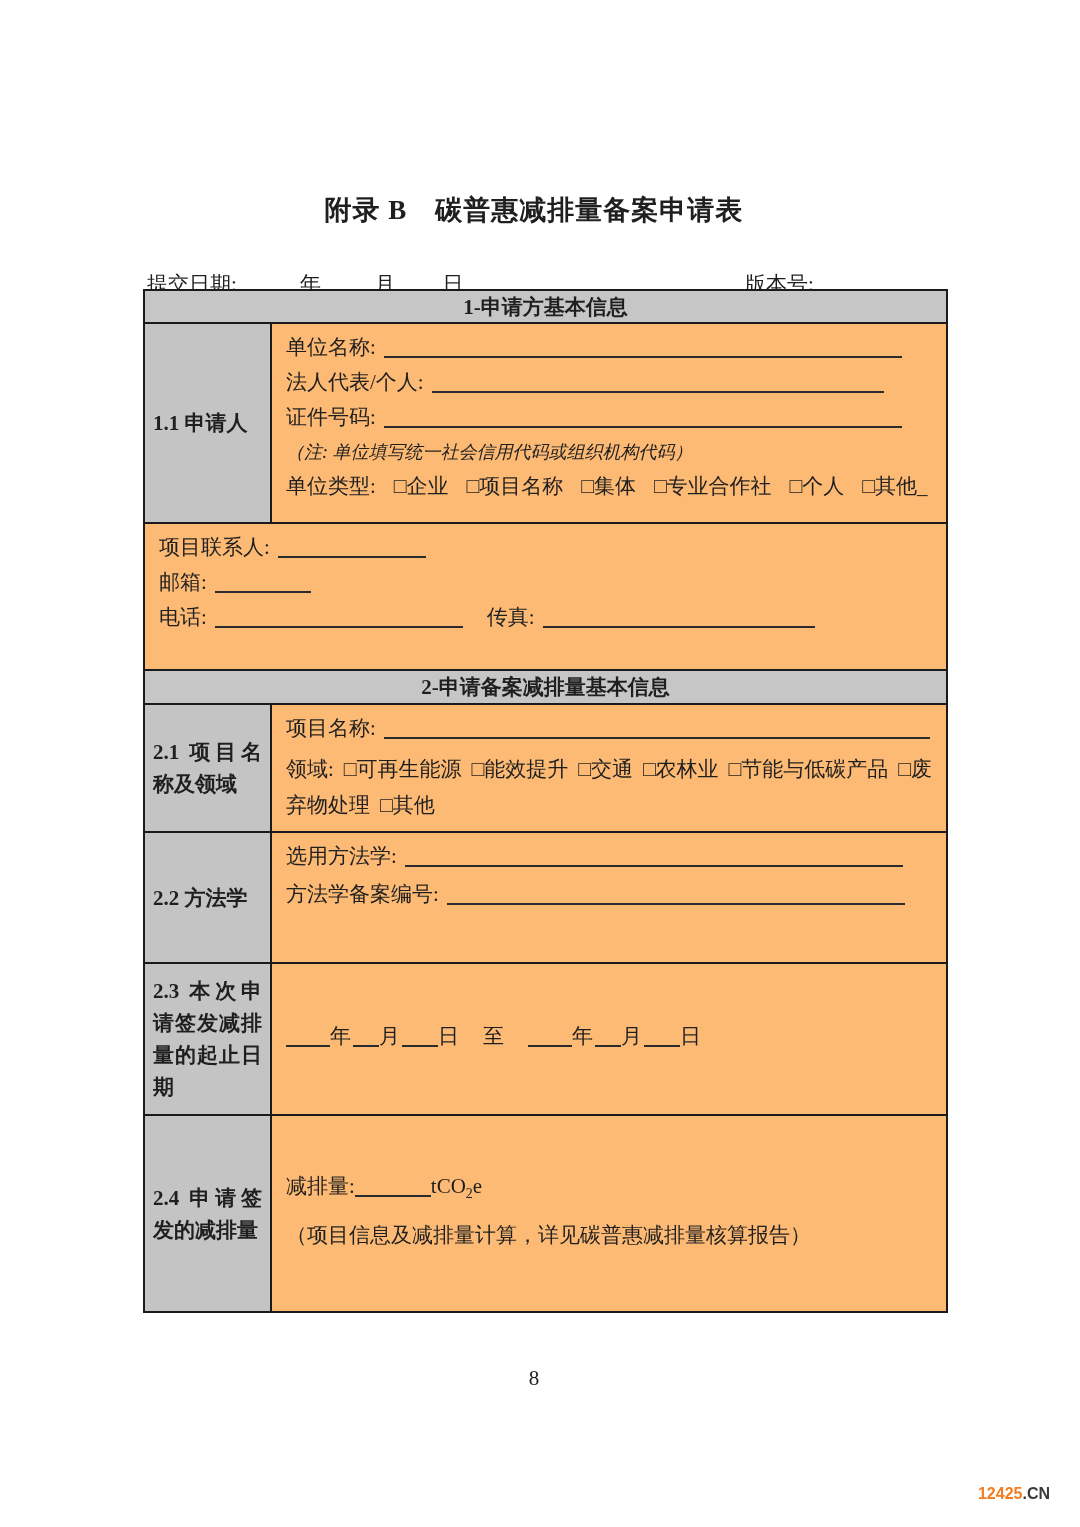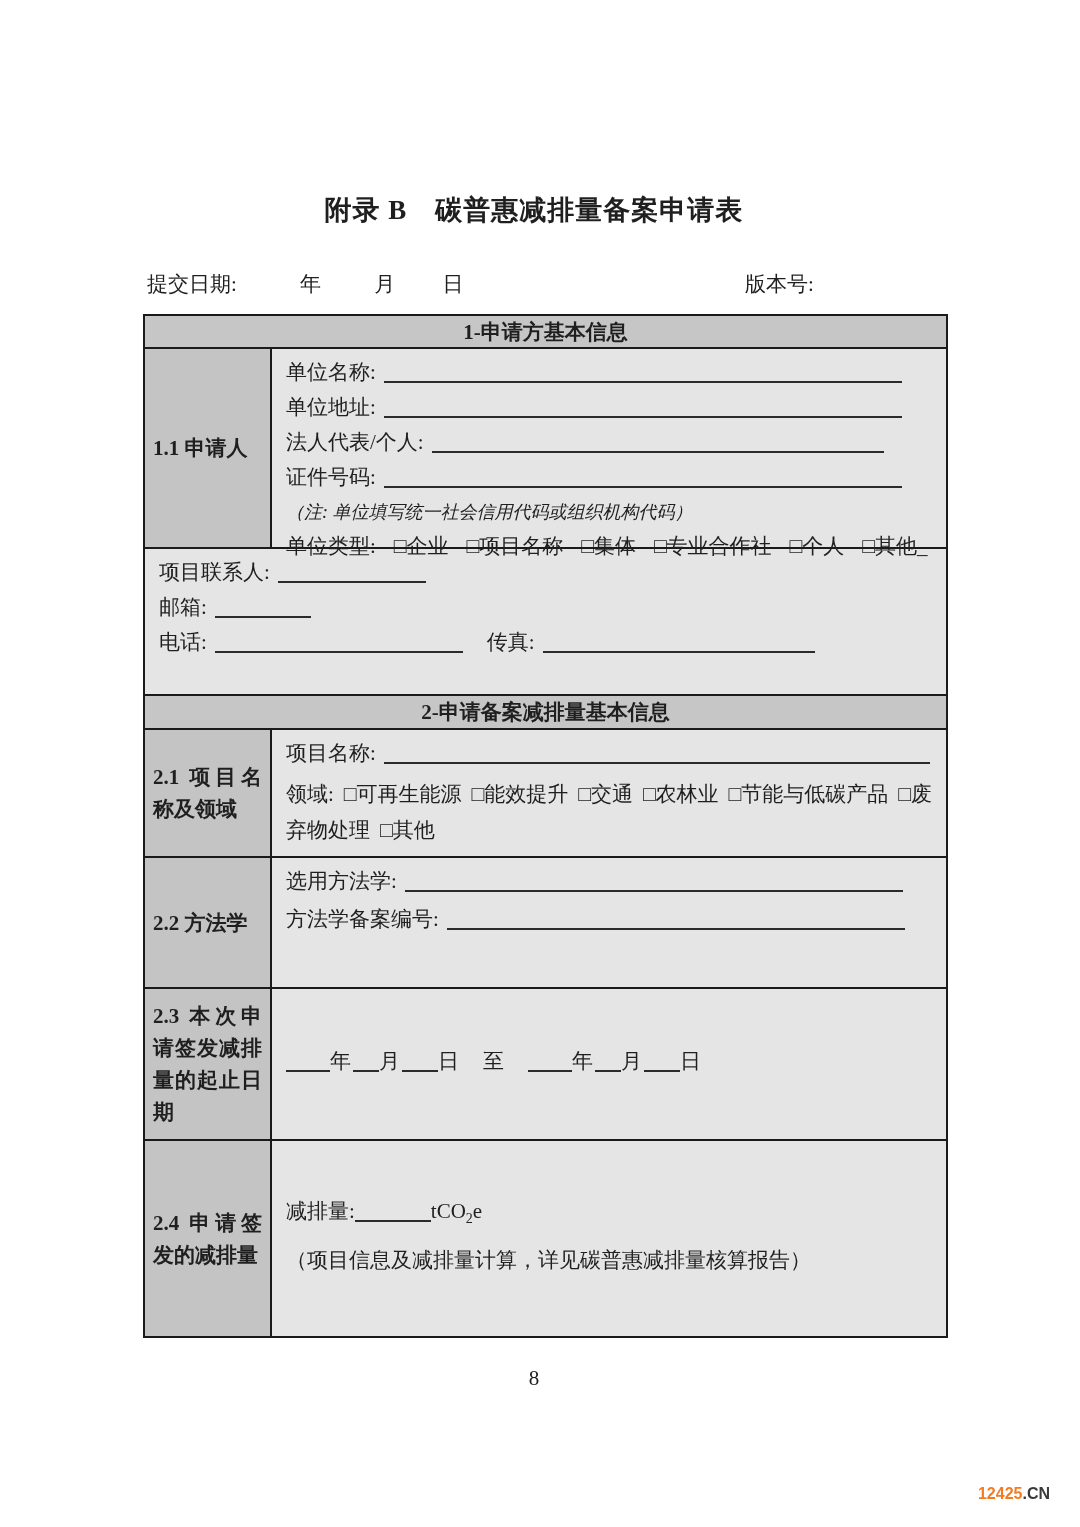--- a/index.html
+++ b/index.html
@@ -16,22 +16,22 @@
   .meta-row {
     position:absolute; left:147px; top:270px; width:805px; height:28px;
     font-size:21px;
   }
   .meta-year  { margin-left:58px; }
   .meta-month { margin-left:48px; }
   .meta-day   { margin-left:42px; }
   .meta-version { position:absolute; left:598px; top:0; }
 
   .form-table {
-    position:absolute; left:143px; top:314px; width:805px;
-    border:2px solid #1a1a1a; box-sizing:border-box; background:#e5e5e5;
+    position:absolute; left:143px; top:289px; width:805px;
+    border:2px solid #1a1a1a; box-sizing:border-box; background:#fdba74;
   }
   .sec-header {
     height:33px; background:#c6c6c6;
     display:flex; align-items:center; justify-content:center;
     font-weight:bold; font-size:21px;
     border-bottom:2px solid #1a1a1a; box-sizing:border-box;
   }
   .row { display:flex; border-bottom:2px solid #1a1a1a; box-sizing:border-box; }
   .row:last-child { border-bottom:none; }
   .cell-label {
@@ -94,23 +94,20 @@
 
     <div class="sec-header">1-申请方基本信息</div>
 
     <div class="row" style="height:200px">
       <div class="cell-label">
         <span>1.1 申请人</span>
       </div>
       <div class="cell-content">
         <div class="line">
           <span>单位名称:</span><span class="u" style="width:518px"></span>
-        </div>
-        <div class="line">
-          <span>单位地址:</span><span class="u" style="width:518px"></span>
         </div>
         <div class="line">
           <span>法人代表/个人:</span><span class="u" style="width:452px"></span>
         </div>
         <div class="line">
           <span>证件号码:</span><span class="u" style="width:518px"></span>
         </div>
         <div class="note-italic">（注: 单位填写统一社会信用代码或组织机构代码）</div>
         <div class="line">
           <span class="opt">单位类型:</span><span class="opt">□企业</span><span class="opt">□项目名称</span><span class="opt">□集体</span><span class="opt">□专业合作社</span><span class="opt">□个人</span><span class="opt">□其他_</span>

